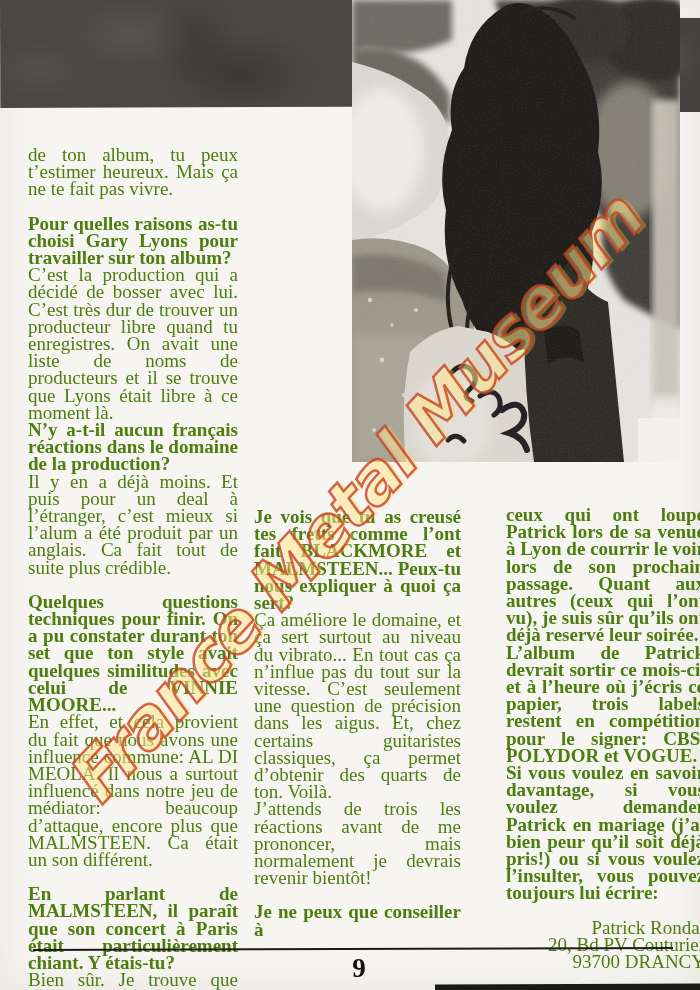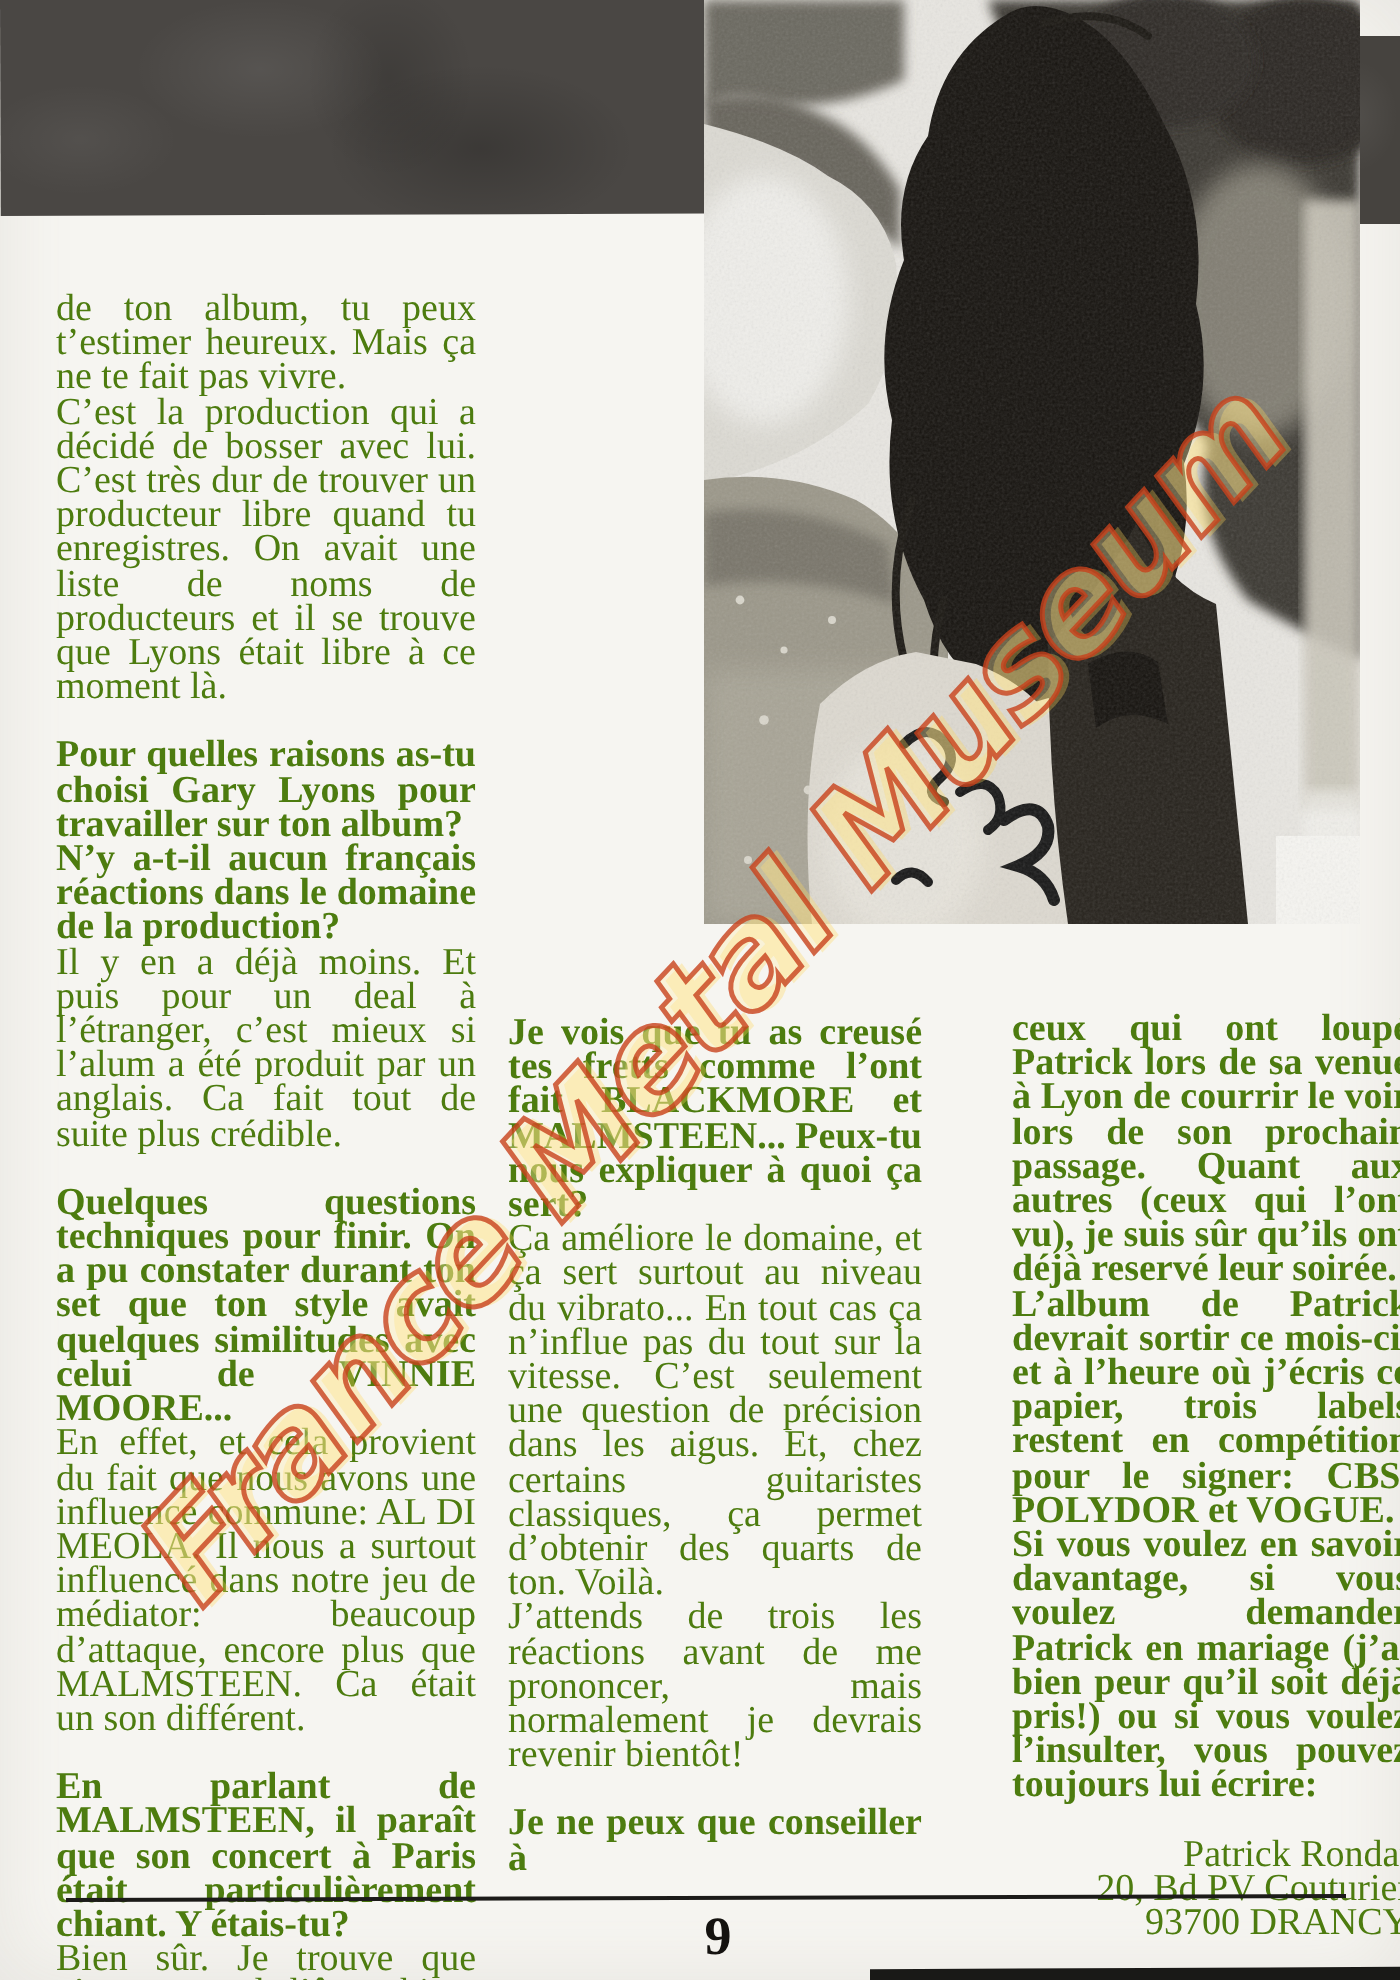--- a/index.html
+++ b/index.html
@@ -135,22 +135,22 @@
 
       <rect x="286" y="418" width="42" height="44" fill="#f6f5f1"></rect>
       <rect x="300" y="395" width="28" height="30" fill="#f6f5f1" opacity="0.6" filter="url(#soft)"></rect>
 
       <rect x="0" y="0" width="328" height="462" filter="url(#grain)" opacity="0.16"></rect>
     </svg>
   </div>
 
   <div class="col col1">
       <p class="para a">de ton album, tu peux t’estimer heureux. Mais ça ne te fait pas vivre.</p>
+      <p class="para q gap">Pour quelles raisons as-tu choisi Gary Lyons pour travailler sur ton album?</p>
       <p class="para a">C’est la production qui a décidé de bosser avec lui. C’est très dur de trouver un producteur libre quand tu enregistres. On avait une liste de noms de producteurs et il se trouve que Lyons était libre à ce moment là.</p>
-      <p class="para q gap">Pour quelles raisons as-tu choisi Gary Lyons pour travailler sur ton album?</p>
       <p class="para q">N’y a-t-il aucun français réactions dans le domaine de la production?</p>
       <p class="para a">Il y en a déjà moins. Et puis pour un deal à l’étranger, c’est mieux si l’alum a été produit par un anglais. Ca fait tout de suite plus crédible.</p>
       <p class="para q gap">Quelques questions techniques pour finir. On a pu constater durant ton set que ton style avait quelques similitudes avec celui de VINNIE MOORE...</p>
       <p class="para a">En effet, et cela provient du fait que nous avons une influence commune: AL DI MEOLA. Il nous a surtout influencé dans notre jeu de médiator: beaucoup d’attaque, encore plus que MALMSTEEN. Ca était un son différent.</p>
       <p class="para q gap">En parlant de MALMSTEEN, il paraît que son concert à Paris était particulièrement chiant. Y étais-tu?</p>
       <p class="para a">Bien sûr. Je trouve que c’est pas mal d’être chiant comme lui!</p>
     </div>
   <div class="col col2">
       <p class="para q">Je vois que tu as creusé tes fretts comme l’ont fait BLACKMORE et MALMSTEEN... Peux-tu nous expliquer à quoi ça sert?</p>
       <p class="para a">Ça améliore le domaine, et ça sert surtout au niveau du vibrato... En tout cas ça n’influe pas du tout sur la vitesse. C’est seulement une question de précision dans les aigus. Et, chez certains guitaristes classiques, ça permet d’obtenir des quarts de ton. Voilà.</p>

